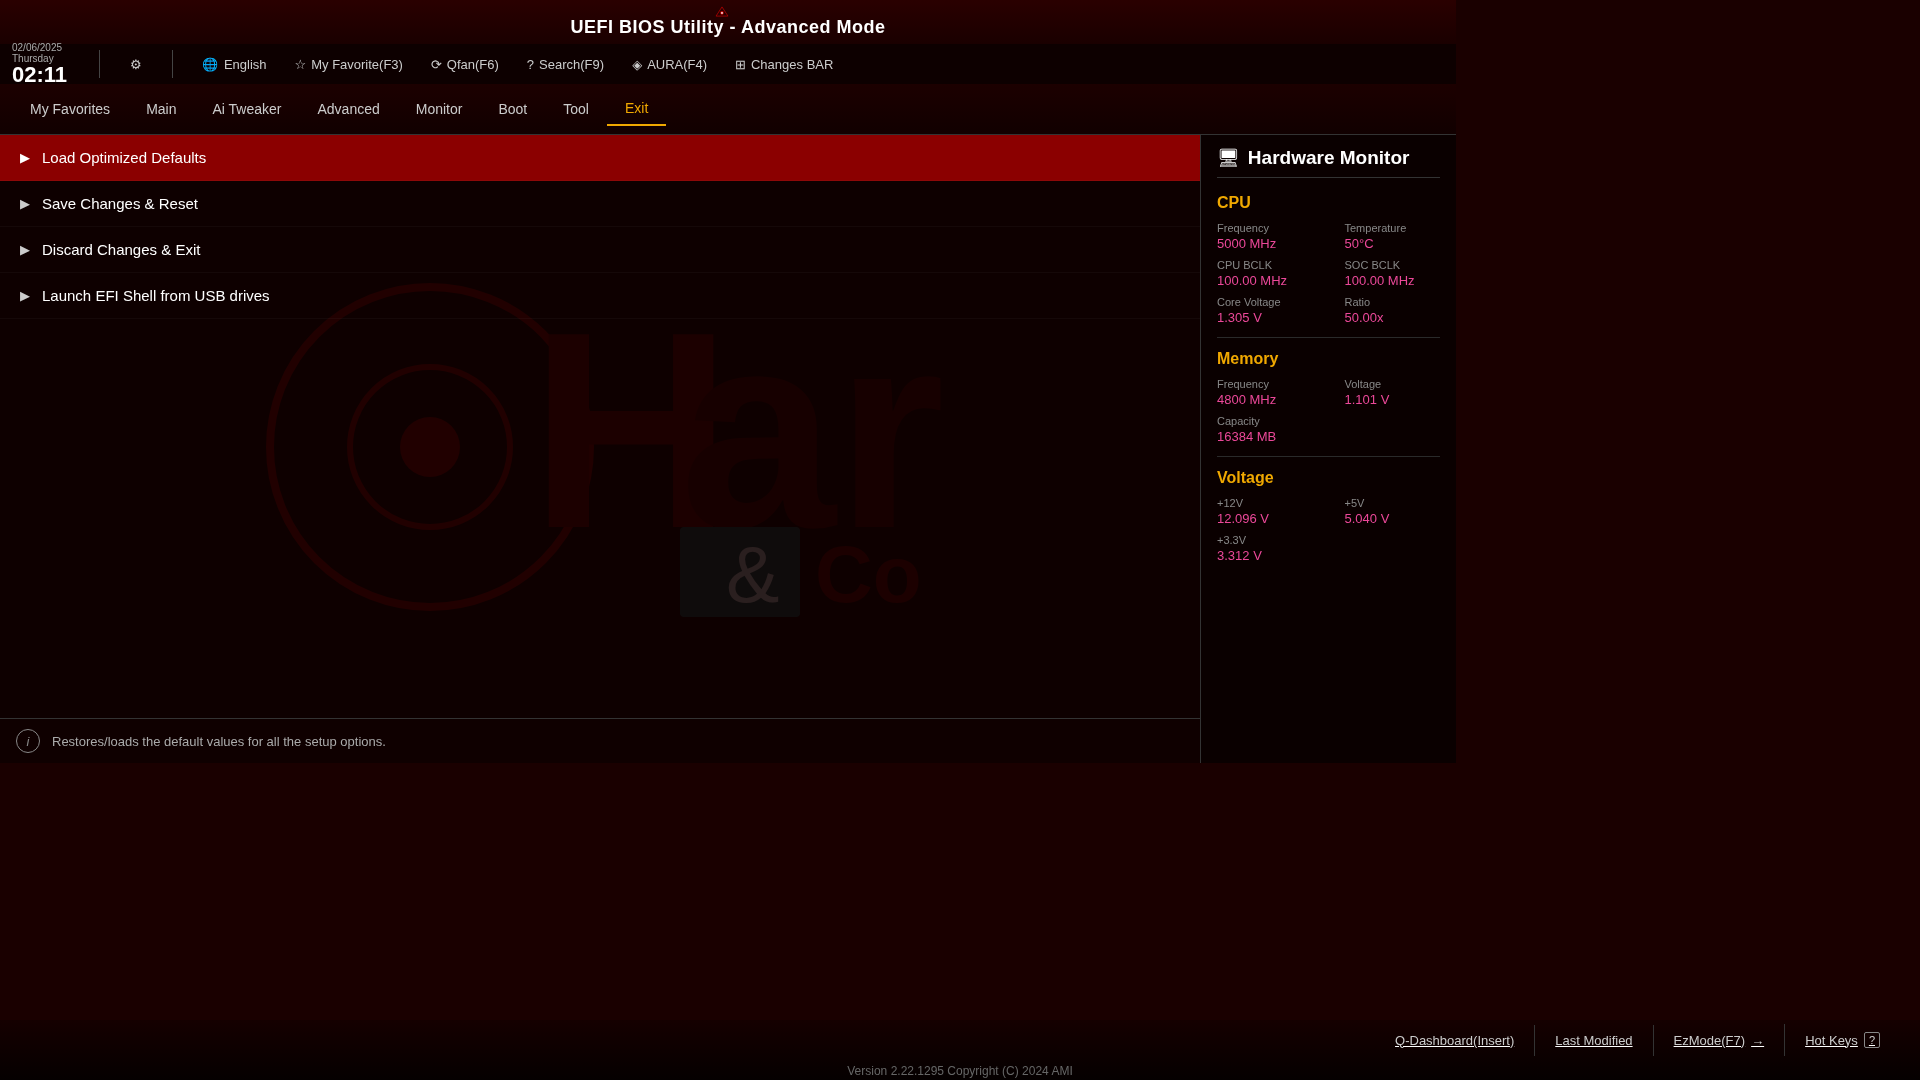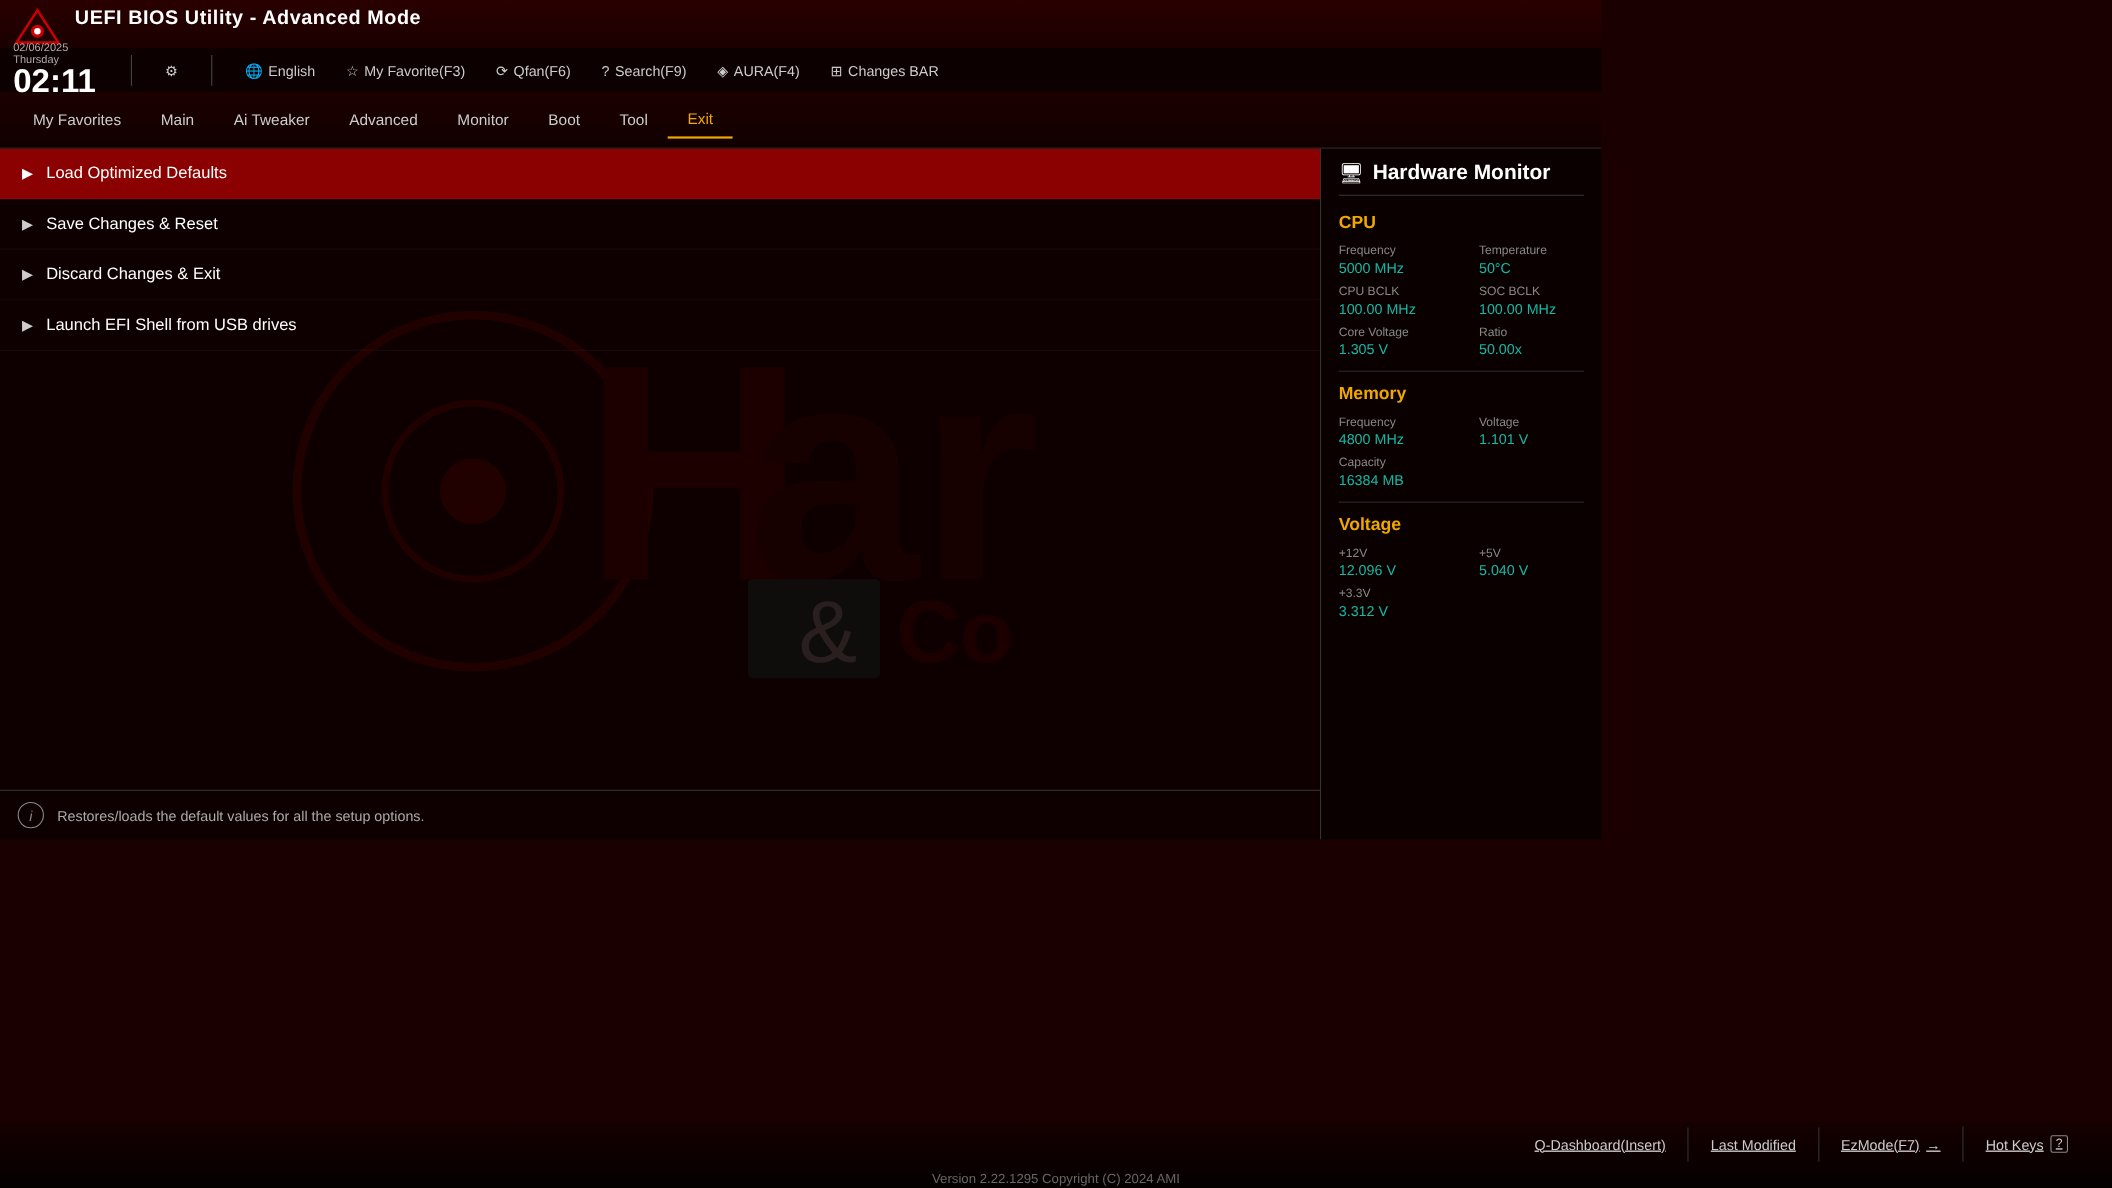--- a/index.html
+++ b/index.html
@@ -16,24 +16,25 @@
     
     .header {
       position: relative;
       z-index: 10;
       background: linear-gradient(180deg, #1a0000 0%, #2a0000 100%);
       border-bottom: 1px solid #333;
     }
 
     .title-bar {
       display: flex;
-      align-items: flex-start;
+      align-items: center;
       padding: 6px 12px;
       background: linear-gradient(180deg, #2a0000 0%, #1a0000 100%);
       height: 44px;
+      flex-direction: column;
     }
 
     .rog-logo {
       width: 44px;
       height: 36px;
       margin-right: 12px;
     }
 
     .title-text {
       font-size: 18px;
@@ -62,21 +63,21 @@
       flex-direction: column;
       margin-right: 8px;
     }
 
     .date-text {
       font-size: 10px;
       color: #aaa;
     }
 
     .time-text {
-      font-size: 30px;
+      font-size: 22px;
       font-weight: bold;
       color: #fff;
       line-height: 1;
     }
 
     .divider-v {
       width: 1px;
       height: 28px;
       background: #444;
       margin: 0 8px;
@@ -252,21 +253,21 @@
     }
 
     .hw-label {
       font-size: 11px;
       color: #888;
       margin-bottom: 2px;
     }
 
     .hw-value {
       font-size: 13px;
-      color: #14b8a6;
+      color: #ec4899;
       font-weight: 500;
     }
 
     .hw-divider {
       height: 1px;
       background: #2a2a2a;
       margin: 12px 0;
     }
 
     

